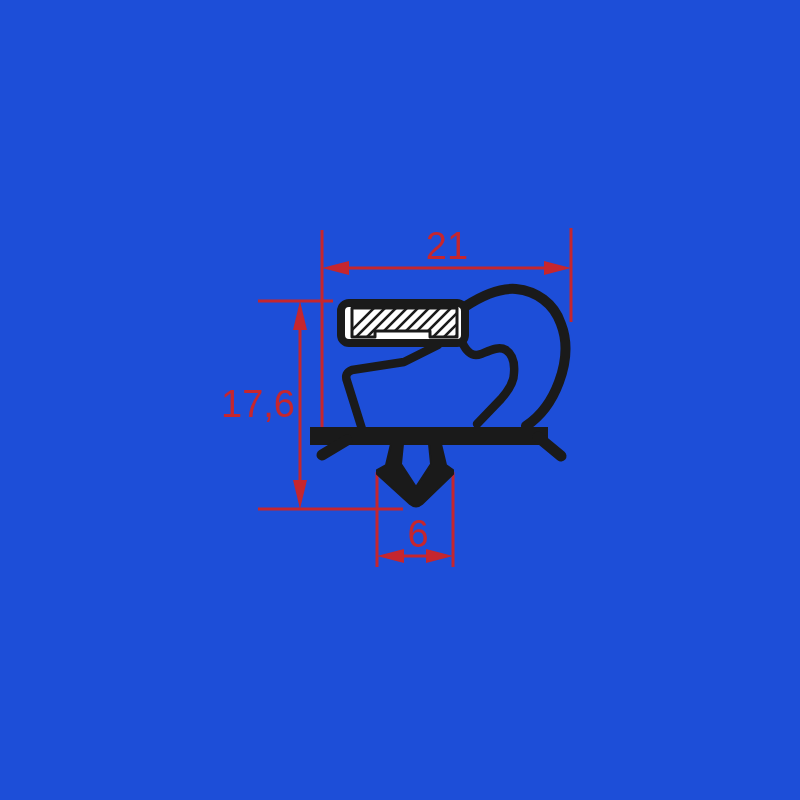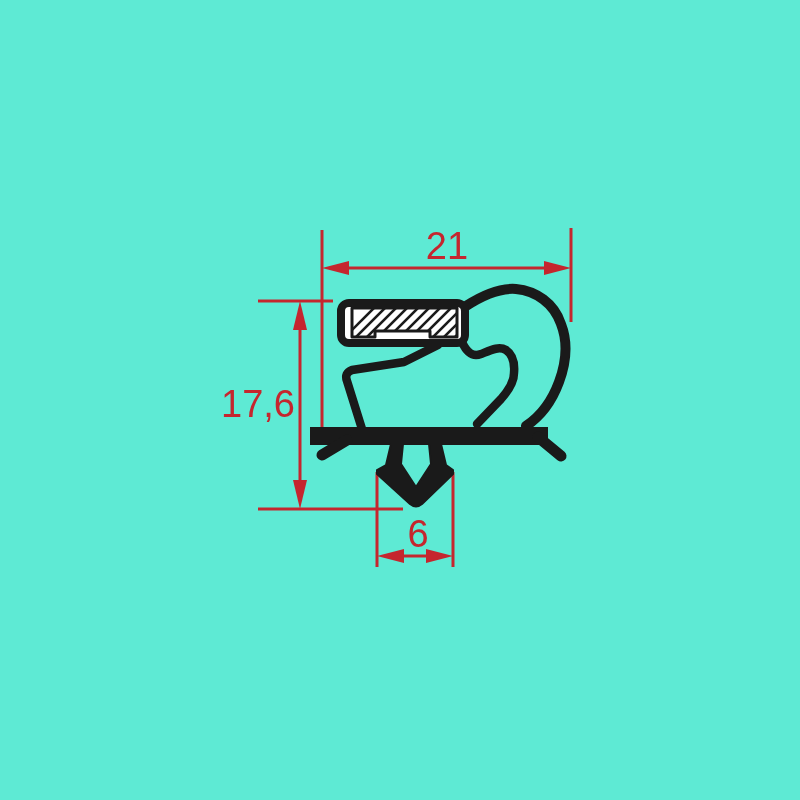--- a/index.html
+++ b/index.html
@@ -1,17 +1,17 @@
 <!DOCTYPE html>
 <html><head>
 <meta charset="utf-8">
 <style>
   html,body{margin:0;padding:0;background:#ffffff;}
   body{width:800px;height:800px;overflow:hidden;font-family:"Liberation Sans",sans-serif;}
-  .drawing-wrap{width:800px;height:800px;position:relative;background:#5eead4;}
+  .drawing-wrap{width:800px;height:800px;position:relative;background:#1d4ed8;}
   svg{display:block;}
   
   .dim line{stroke:#c5262e;stroke-width:3;fill:none;}
   .dim polygon{fill:#c5262e;stroke:none;}
   .dim text{fill:#c5262e;font-family:"Liberation Sans",sans-serif;font-size:38px;}
   
   .profile .stroke{stroke:#1a1a1a;fill:none;}
   .profile .fill{fill:#1a1a1a;stroke:#1a1a1a;}
   .hatchline{stroke:#1a1a1a;stroke-width:2.6;}
 </style>

